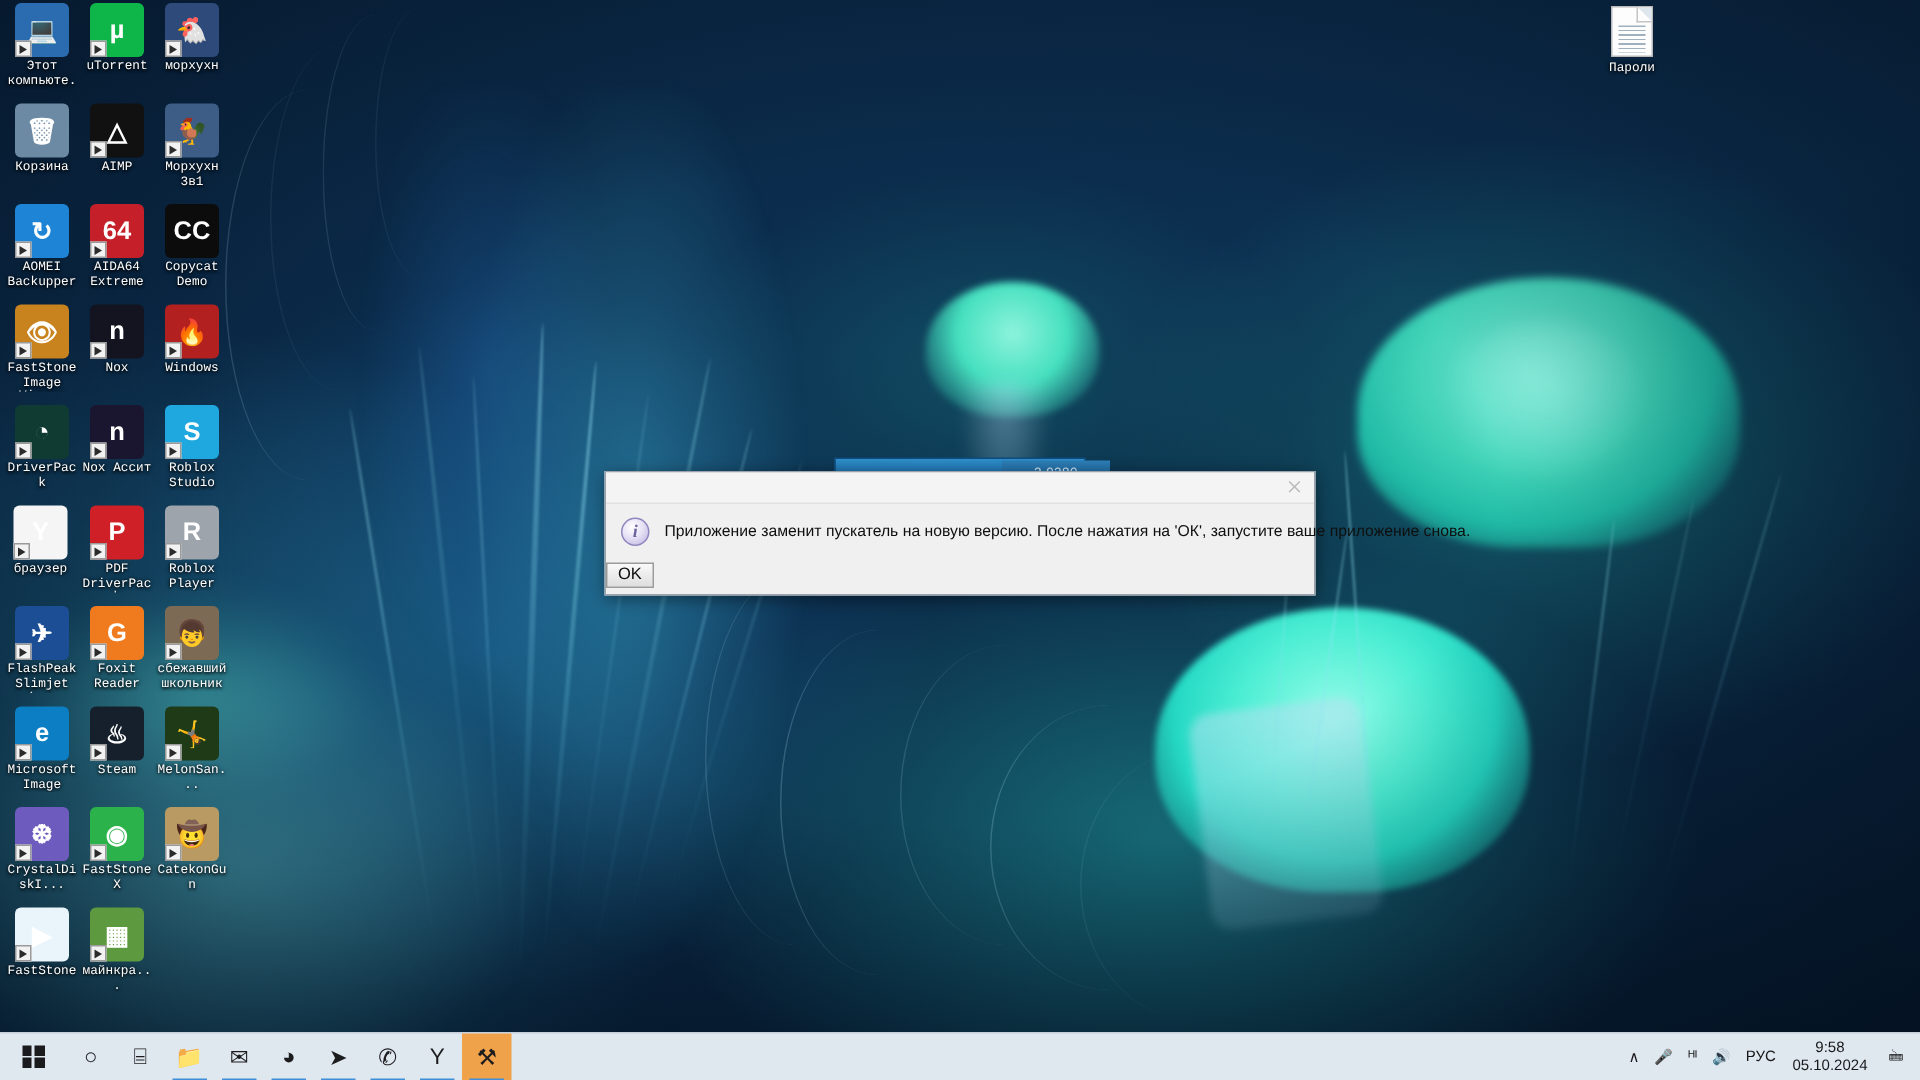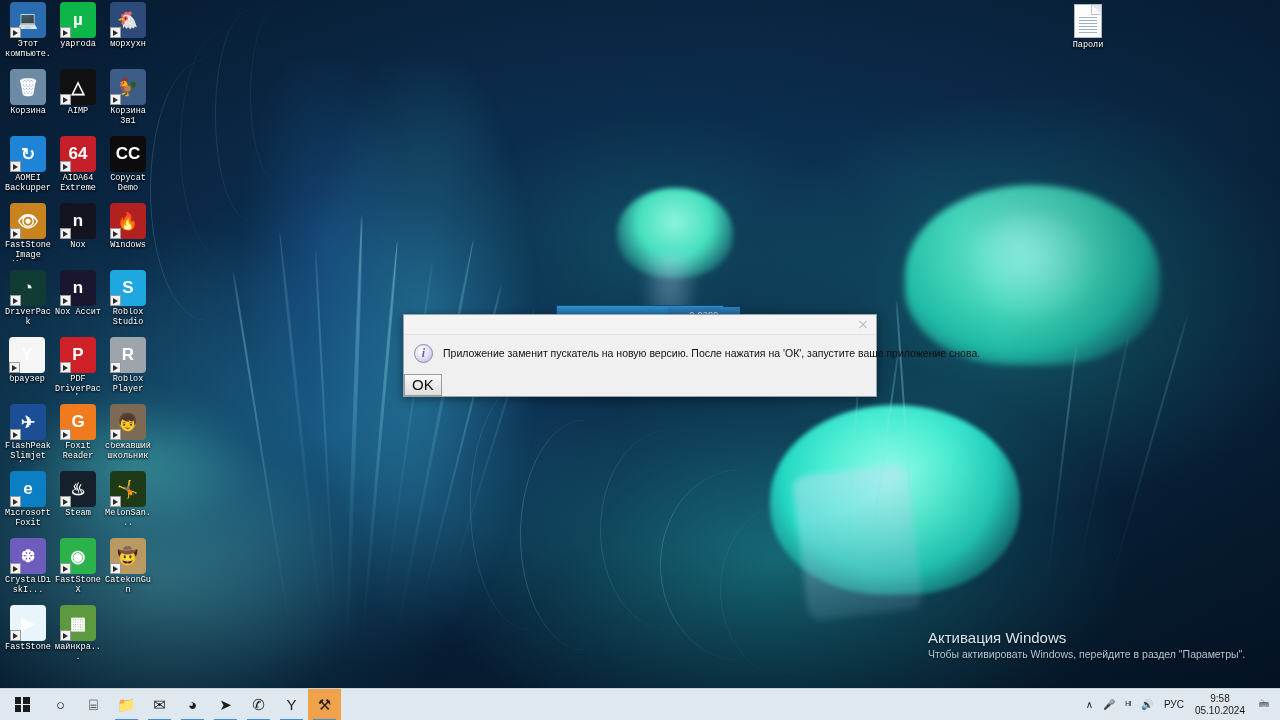--- a/index.html
+++ b/index.html
@@ -292,21 +292,21 @@
   #dialog-message {
     font-size: 10.5px;
     color: #0f0f0f;
     line-height: 13px;
     white-space: nowrap;
   }
   #dialog-ok {
     margin-top: 11px;
     min-width: 24px;
     padding: 1px 7px 2px;
-    font-size: 15px;
+    font-size: 11px;
     color: #0d0d0d;
     background: linear-gradient(180deg, #fafafa 0%, #ececec 48%, #dedede 100%);
     border: 1px solid #9b9b9b;
     cursor: pointer;
   }
 
   
   #activation {
     position: absolute;
     left: 928px; top: 629px;
@@ -426,21 +426,21 @@
           <div class="icon-glyph" style="background: rgb(43, 108, 176);">💻</div>
           <div class="shortcut-arrow"></div>
         </div>
         <div class="icon-label">Этот компьюте...</div>
       </div>
       <div class="icon-cell" style="left: 53px; top: 2px;">
         <div class="icon-art">
           <div class="icon-glyph" style="background: rgb(14, 182, 74);">µ</div>
           <div class="shortcut-arrow"></div>
         </div>
-        <div class="icon-label">yaproda</div>
+        <div class="icon-label">uTorrent</div>
       </div>
       <div class="icon-cell" style="left: 103px; top: 2px;">
         <div class="icon-art">
           <div class="icon-glyph" style="background: rgb(46, 74, 122);">🐔</div>
           <div class="shortcut-arrow"></div>
         </div>
         <div class="icon-label">морхухн</div>
       </div>
       <div class="icon-cell" style="left: 3px; top: 69px;">
         <div class="icon-art">
@@ -453,21 +453,21 @@
           <div class="icon-glyph" style="background: rgb(17, 17, 17);">△</div>
           <div class="shortcut-arrow"></div>
         </div>
         <div class="icon-label">AIMP</div>
       </div>
       <div class="icon-cell" style="left: 103px; top: 69px;">
         <div class="icon-art">
           <div class="icon-glyph" style="background: rgb(61, 93, 134);">🐓</div>
           <div class="shortcut-arrow"></div>
         </div>
-        <div class="icon-label">Корзина 3в1</div>
+        <div class="icon-label">Морхухн 3в1</div>
       </div>
       <div class="icon-cell" style="left: 3px; top: 136px;">
         <div class="icon-art">
           <div class="icon-glyph" style="background: rgb(29, 132, 214);">↻</div>
           <div class="shortcut-arrow"></div>
         </div>
         <div class="icon-label">AOMEI Backupper</div>
       </div>
       <div class="icon-cell" style="left: 53px; top: 136px;">
         <div class="icon-art">
@@ -564,21 +564,21 @@
           <div class="icon-glyph" style="background: rgb(125, 106, 85);">👦</div>
           <div class="shortcut-arrow"></div>
         </div>
         <div class="icon-label">сбежавший школьник</div>
       </div>
       <div class="icon-cell" style="left: 3px; top: 471px;">
         <div class="icon-art">
           <div class="icon-glyph" style="background: rgb(12, 126, 196);">e</div>
           <div class="shortcut-arrow"></div>
         </div>
-        <div class="icon-label">Microsoft Foxit</div>
+        <div class="icon-label">Microsoft Image</div>
       </div>
       <div class="icon-cell" style="left: 53px; top: 471px;">
         <div class="icon-art">
           <div class="icon-glyph" style="background: rgb(22, 32, 45);">♨</div>
           <div class="shortcut-arrow"></div>
         </div>
         <div class="icon-label">Steam</div>
       </div>
       <div class="icon-cell" style="left: 103px; top: 471px;">
         <div class="icon-art">
@@ -641,24 +641,20 @@
     <div id="dialog-body">
       <div id="dialog-message-row">
         <div id="info-icon"></div>
         <div id="dialog-message">Приложение заменит пускатель на новую версию. После нажатия на 'ОК', запустите ваше приложение снова.</div>
       </div>
       <button id="dialog-ok">OK</button>
     </div>
   </div>
 
 
-  <div id="activation">
-    <div id="activation-title">Активация Windows</div>
-    <div id="activation-sub">Чтобы активировать Windows, перейдите в раздел "Параметры".</div>
-  </div>
 
   <div id="taskbar">
     <div id="taskbar-left">
         <div class="tb-item" id="start-button" title="Пуск">
           <div class="win-logo">
             <span></span>
             <span></span>
             <span></span>
             <span></span>
           </div>

